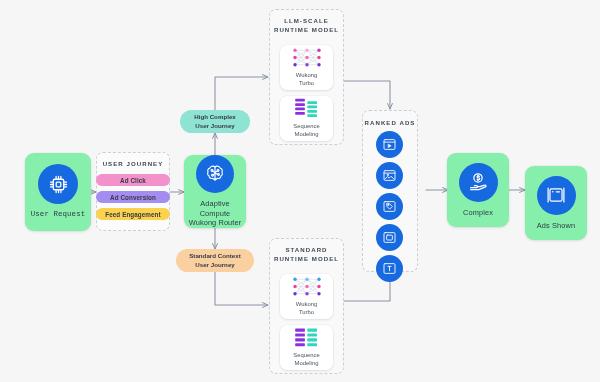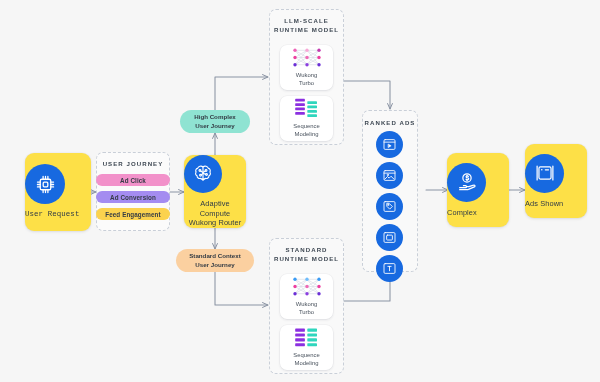--- a/index.html
+++ b/index.html
@@ -24,26 +24,26 @@
     position: absolute;
     inset: 0;
     width: 600px;
     height: 382px;
     pointer-events: none;
   }
 
   
   .card {
     position: absolute;
-    background: #fde047;
+    background: #86efac;
     border-radius: 9px;
     box-shadow: 0 1px 3px rgba(20,30,60,.10), 0 0 0 .5px rgba(20,30,60,.035);
     display: flex;
     flex-direction: column;
-    align-items: flex-start;
+    align-items: center;
     justify-content: center;
     box-sizing: border-box;
   }
   .card .node-label {
     font-size: 7.4px;
     color: #2f3a46;
     text-align: center;
     line-height: 1.32;
     letter-spacing: .1px;
     margin-top: 6px;
@@ -386,21 +386,21 @@
         <circle cx="12" cy="7.6" r="4.5"></circle>
         <path d="M13.5 5.9c-.4-.5-1.2-.7-1.9-.4-.7.3-.8 1.1-.2 1.5.6.4 1.7.4 2.2.9.5.5.2 1.4-.6 1.6-.8.2-1.6 0-2-.5"></path>
         <path d="M12 4.6v1.0M12 9.6v1.0"></path>
         <path d="M4 18.2h6.3c.8 0 1.2-.5 1.2-1.1 0-.6-.5-1.1-1.2-1.1H8.1"></path>
         <path d="M11.5 17.1h2.6l5.1-1.7c.8-.3 1.5.2 1.5.9 0 .4-.2.8-.7 1l-6.4 2.8c-.5.2-1 .3-1.5.3H4"></path>
       </svg>
     </span>
     <div class="node-label">Complex</div>
   </div>
 
-  <div class="card" style="left:525px; top:144px; width:62px; height:74px;">
+  <div class="card" style="left:525px; top:166px; width:62px; height:74px;">
     <span class="bubble" style="width:39px;height:39px;">
       <svg width="22" height="22" viewBox="0 0 24 24" fill="none" stroke="#ffffff" stroke-width="1.35" stroke-linecap="round" stroke-linejoin="round">
         <rect x="5.4" y="5.4" width="13.2" height="13.2" rx="1.6"></rect>
         <path d="M3.4 4.4v15.2M20.6 4.4v15.2"></path>
         <circle cx="8.5" cy="8.5" r="0.85" fill="#ffffff" stroke="none"></circle>
         <path d="M12.4 8.5h3.4"></path>
       </svg>
     </span>
     <div class="node-label">Ads Shown</div>
   </div>

